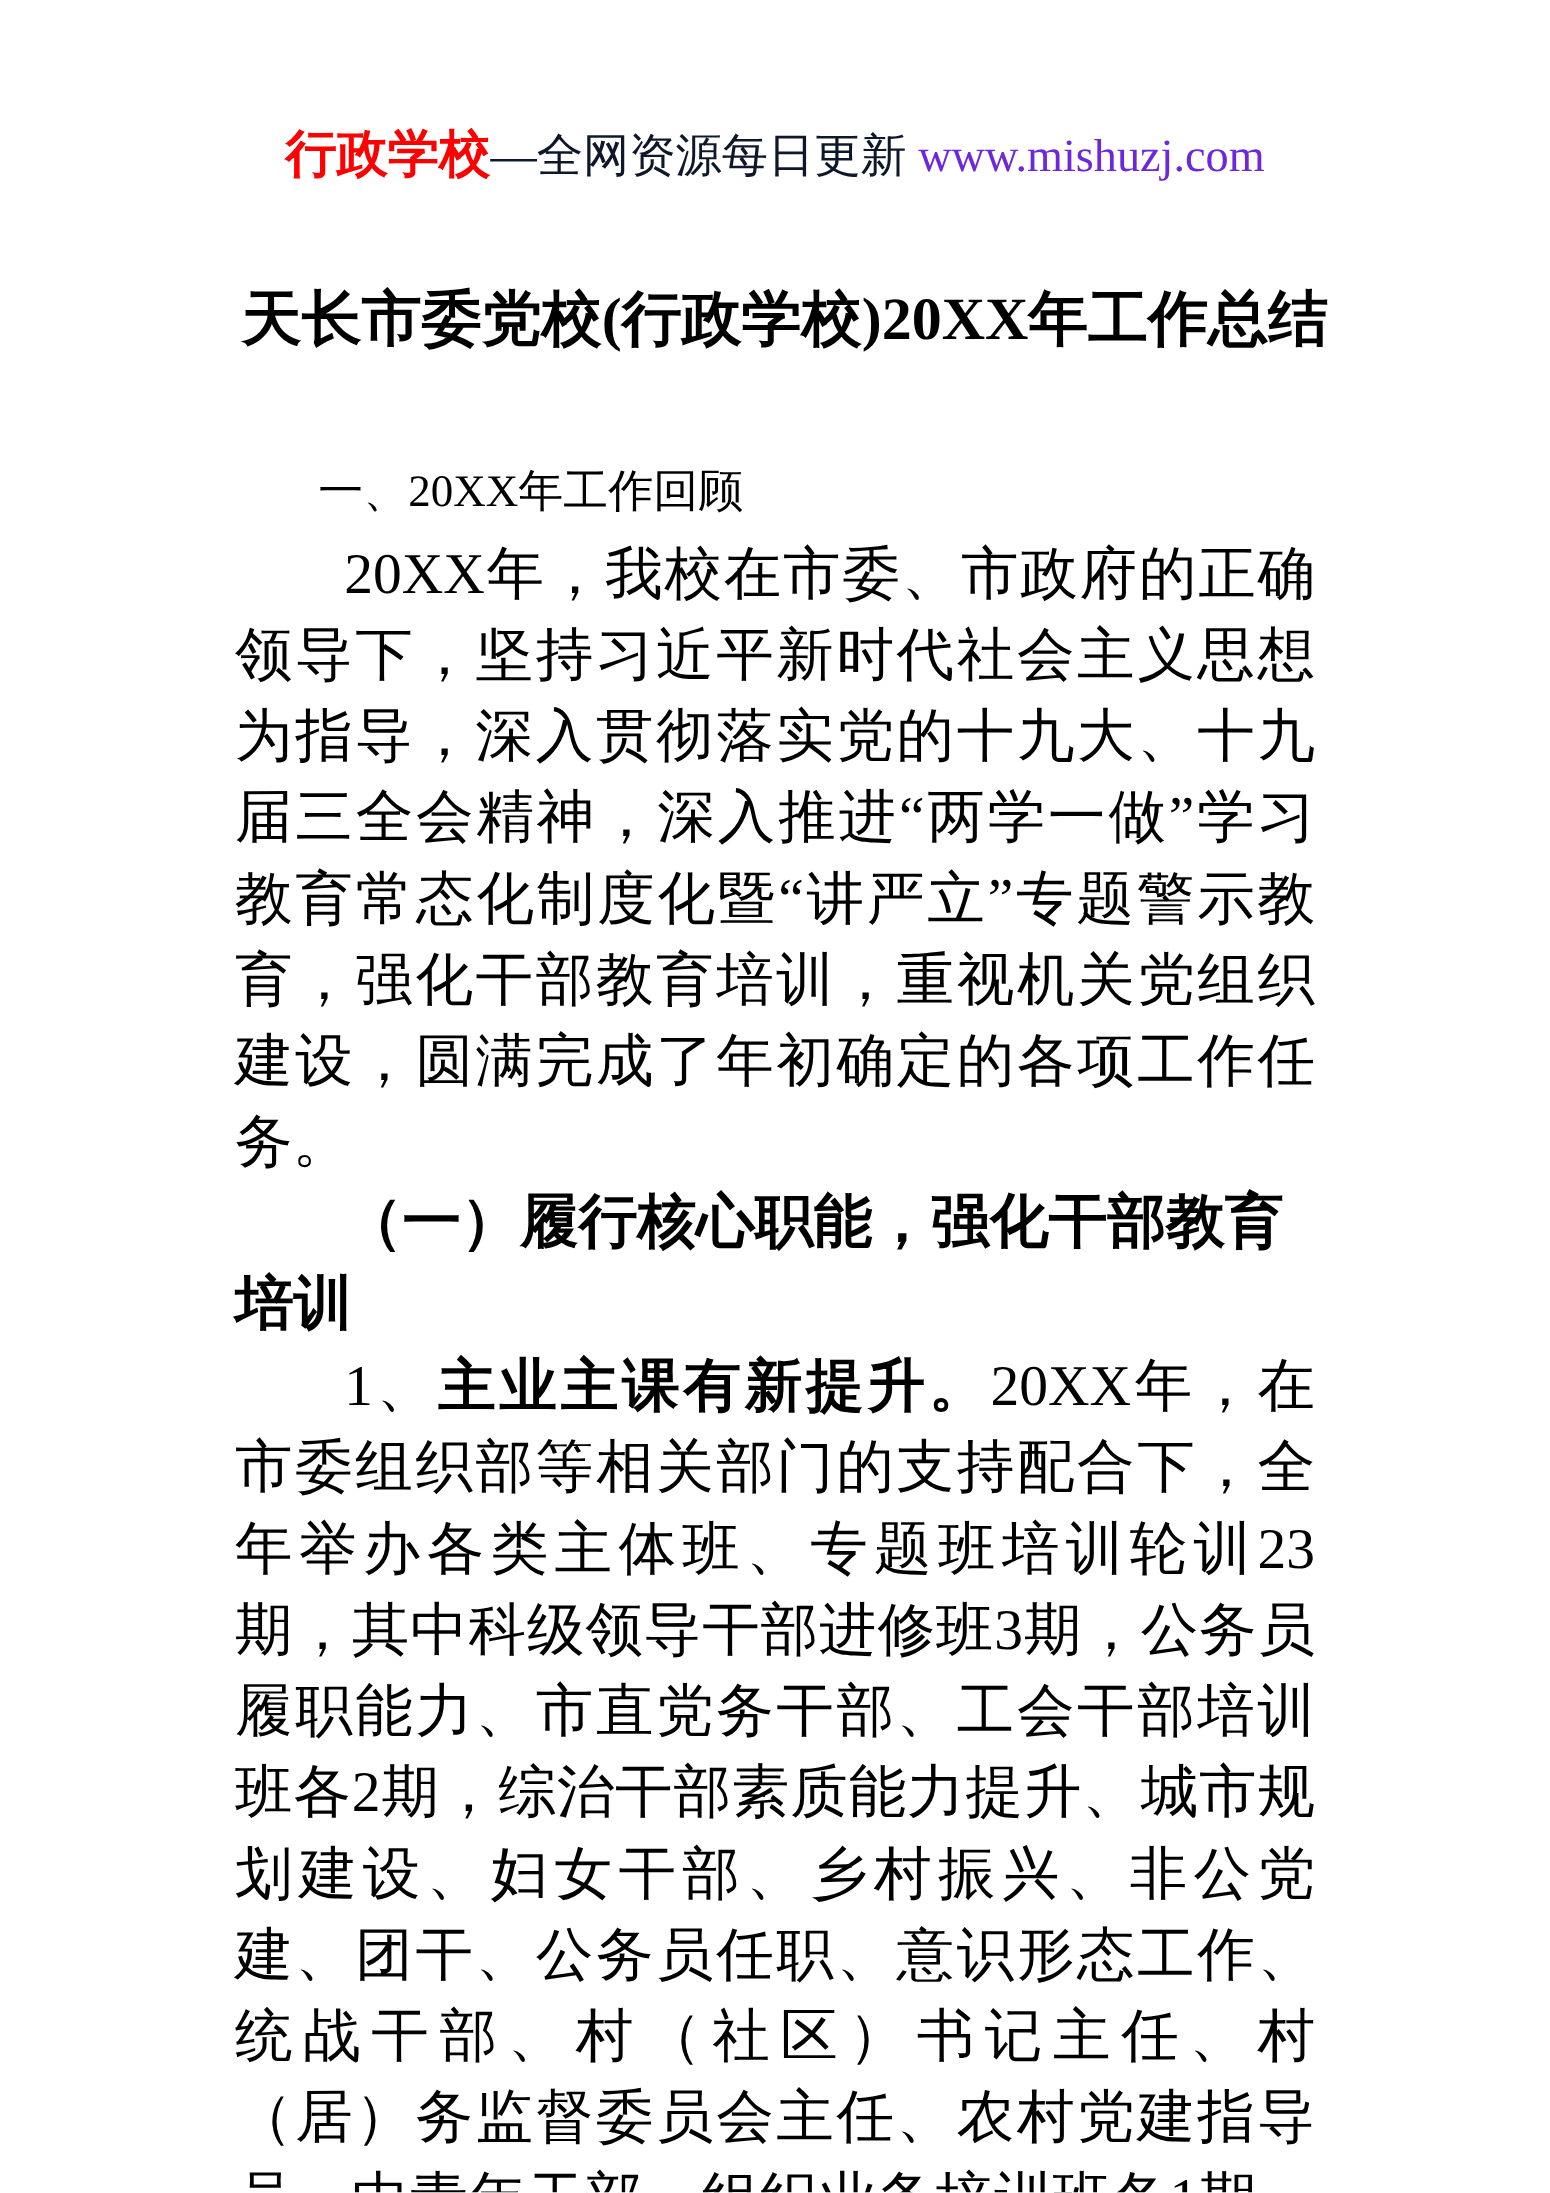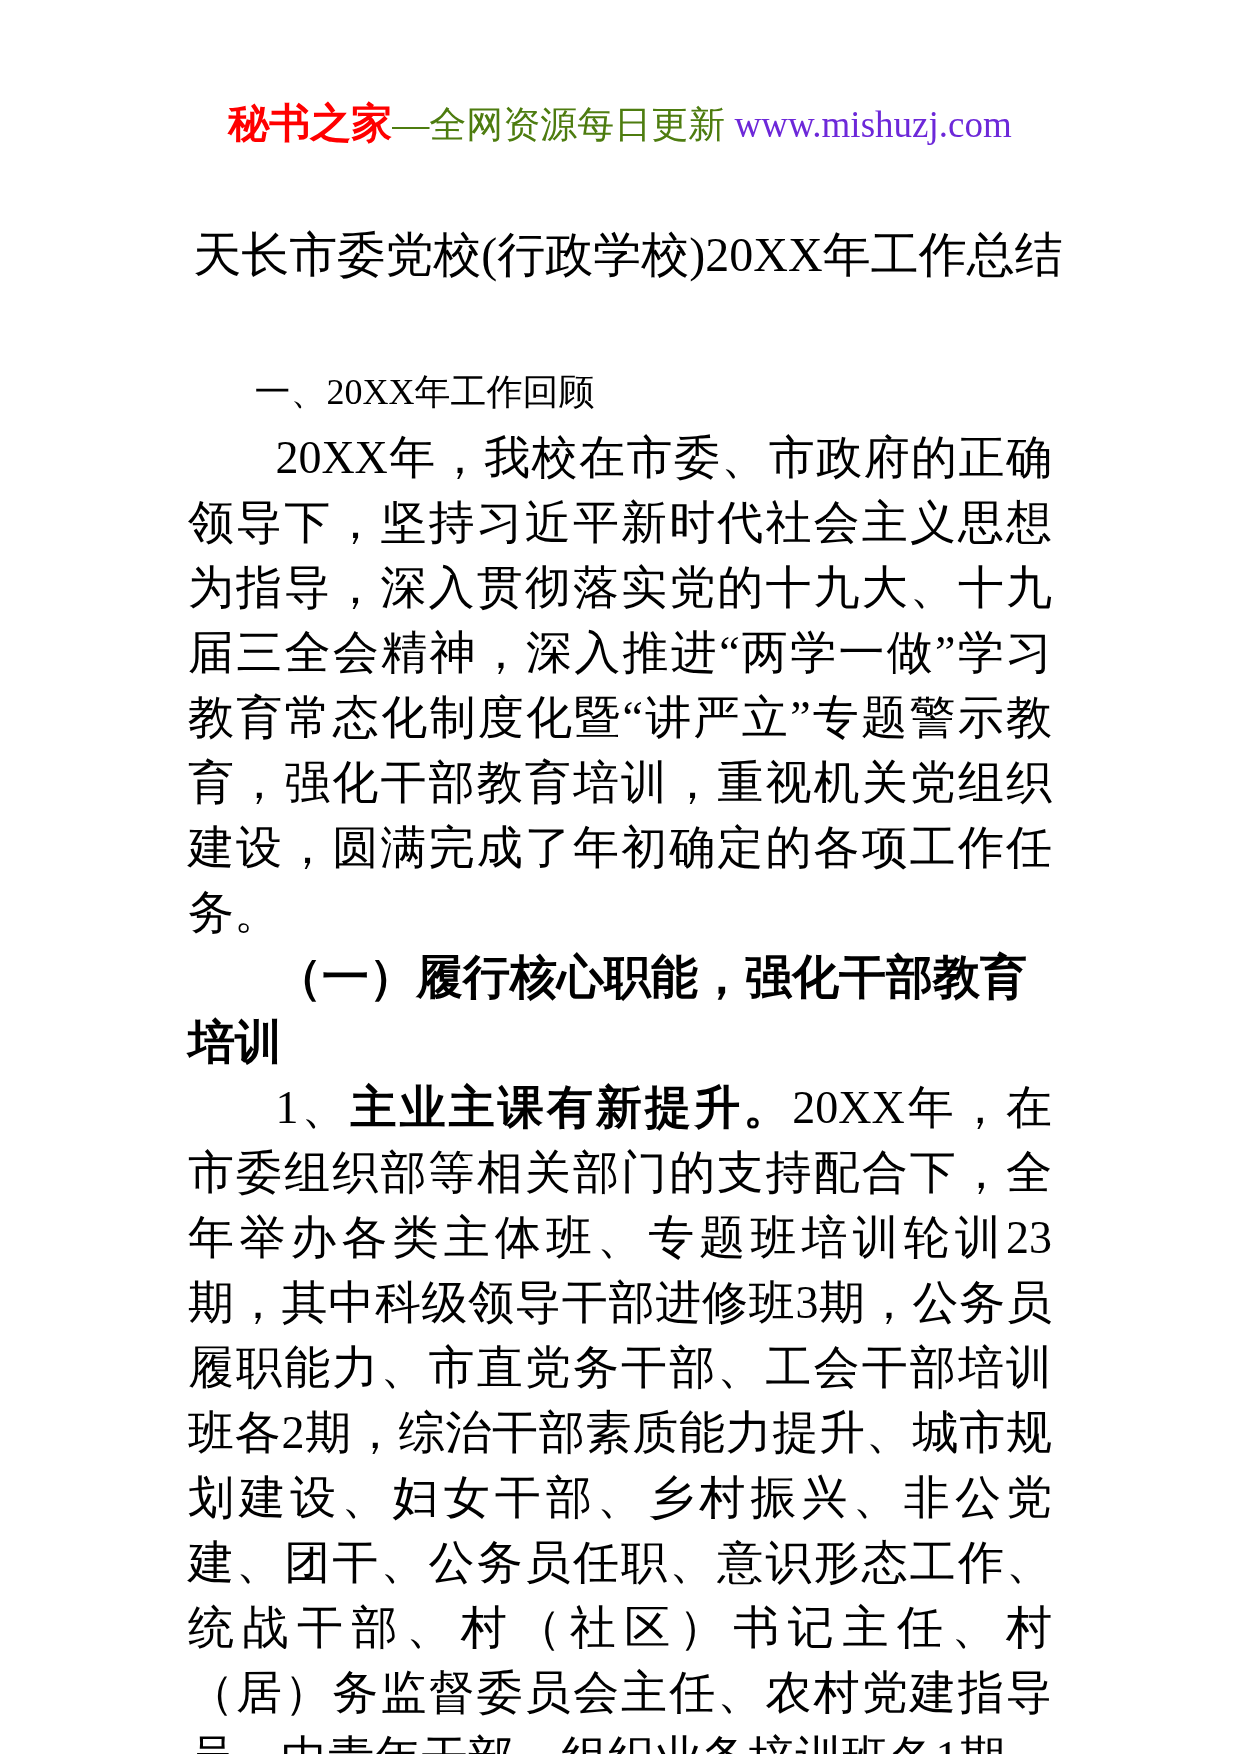--- a/index.html
+++ b/index.html
@@ -22,30 +22,30 @@
     font-size: 37px;
     line-height: 46px;
     white-space: nowrap;
   }
   .doc-header .brand {
     color: #ff0000;
     font-weight: bold;
     font-size: 41px;
   }
   .doc-header .tagline {
-    color: #4d7c0f;
+    color: #0f172a;
     text-align: right;
   }
   .doc-header .url {
     color: #6d28d9;
   }
   .doc-title {
     margin-top: 72px;
     text-align: center;
-    font-weight: normal;
+    font-weight: bold;
     font-size: 48px;
     line-height: 70px;
     margin-left: 16px;
   }
   .content {
     margin: 0 188px;
     width: 864px;
   }
   .sec-heading {
     margin: 0;
@@ -73,21 +73,21 @@
   p.body-para span.bold {
     font-weight: bold;
   }
 </style>
 </head>
 <body>
 
 <div class="page">
 
   <div class="doc-header">
-    <span class="brand">秘书之家</span><span class="tagline">—全网资源每日更新 </span><span class="url">www.mishuzj.com</span>
+    <span class="brand">行政学校</span><span class="tagline">—全网资源每日更新 </span><span class="url">www.mishuzj.com</span>
   </div>
 
   <div class="doc-title">
     <div>天长市委党校(行政学校)20XX年工作总结</div>
   </div>
 
   <div class="content">
     <h2 class="sec-heading">一、20XX年工作回顾</h2>
     <p class="body-para"><span>20XX年，我校在市委、市政府的正确领导下，坚持习近平新时代社会主义思想为指导，深入贯彻落实党的十九大、十九届三全会精神，深入推进“两学一做”学习教育常态化制度化暨“讲严立”专题警示教育，强化干部教育培训，重视机关党组织建设，圆满完成了年初确定的各项工作任务。</span></p>
     <h3 class="sub-heading">（一）履行核心职能，强化干部教育培训</h3>

